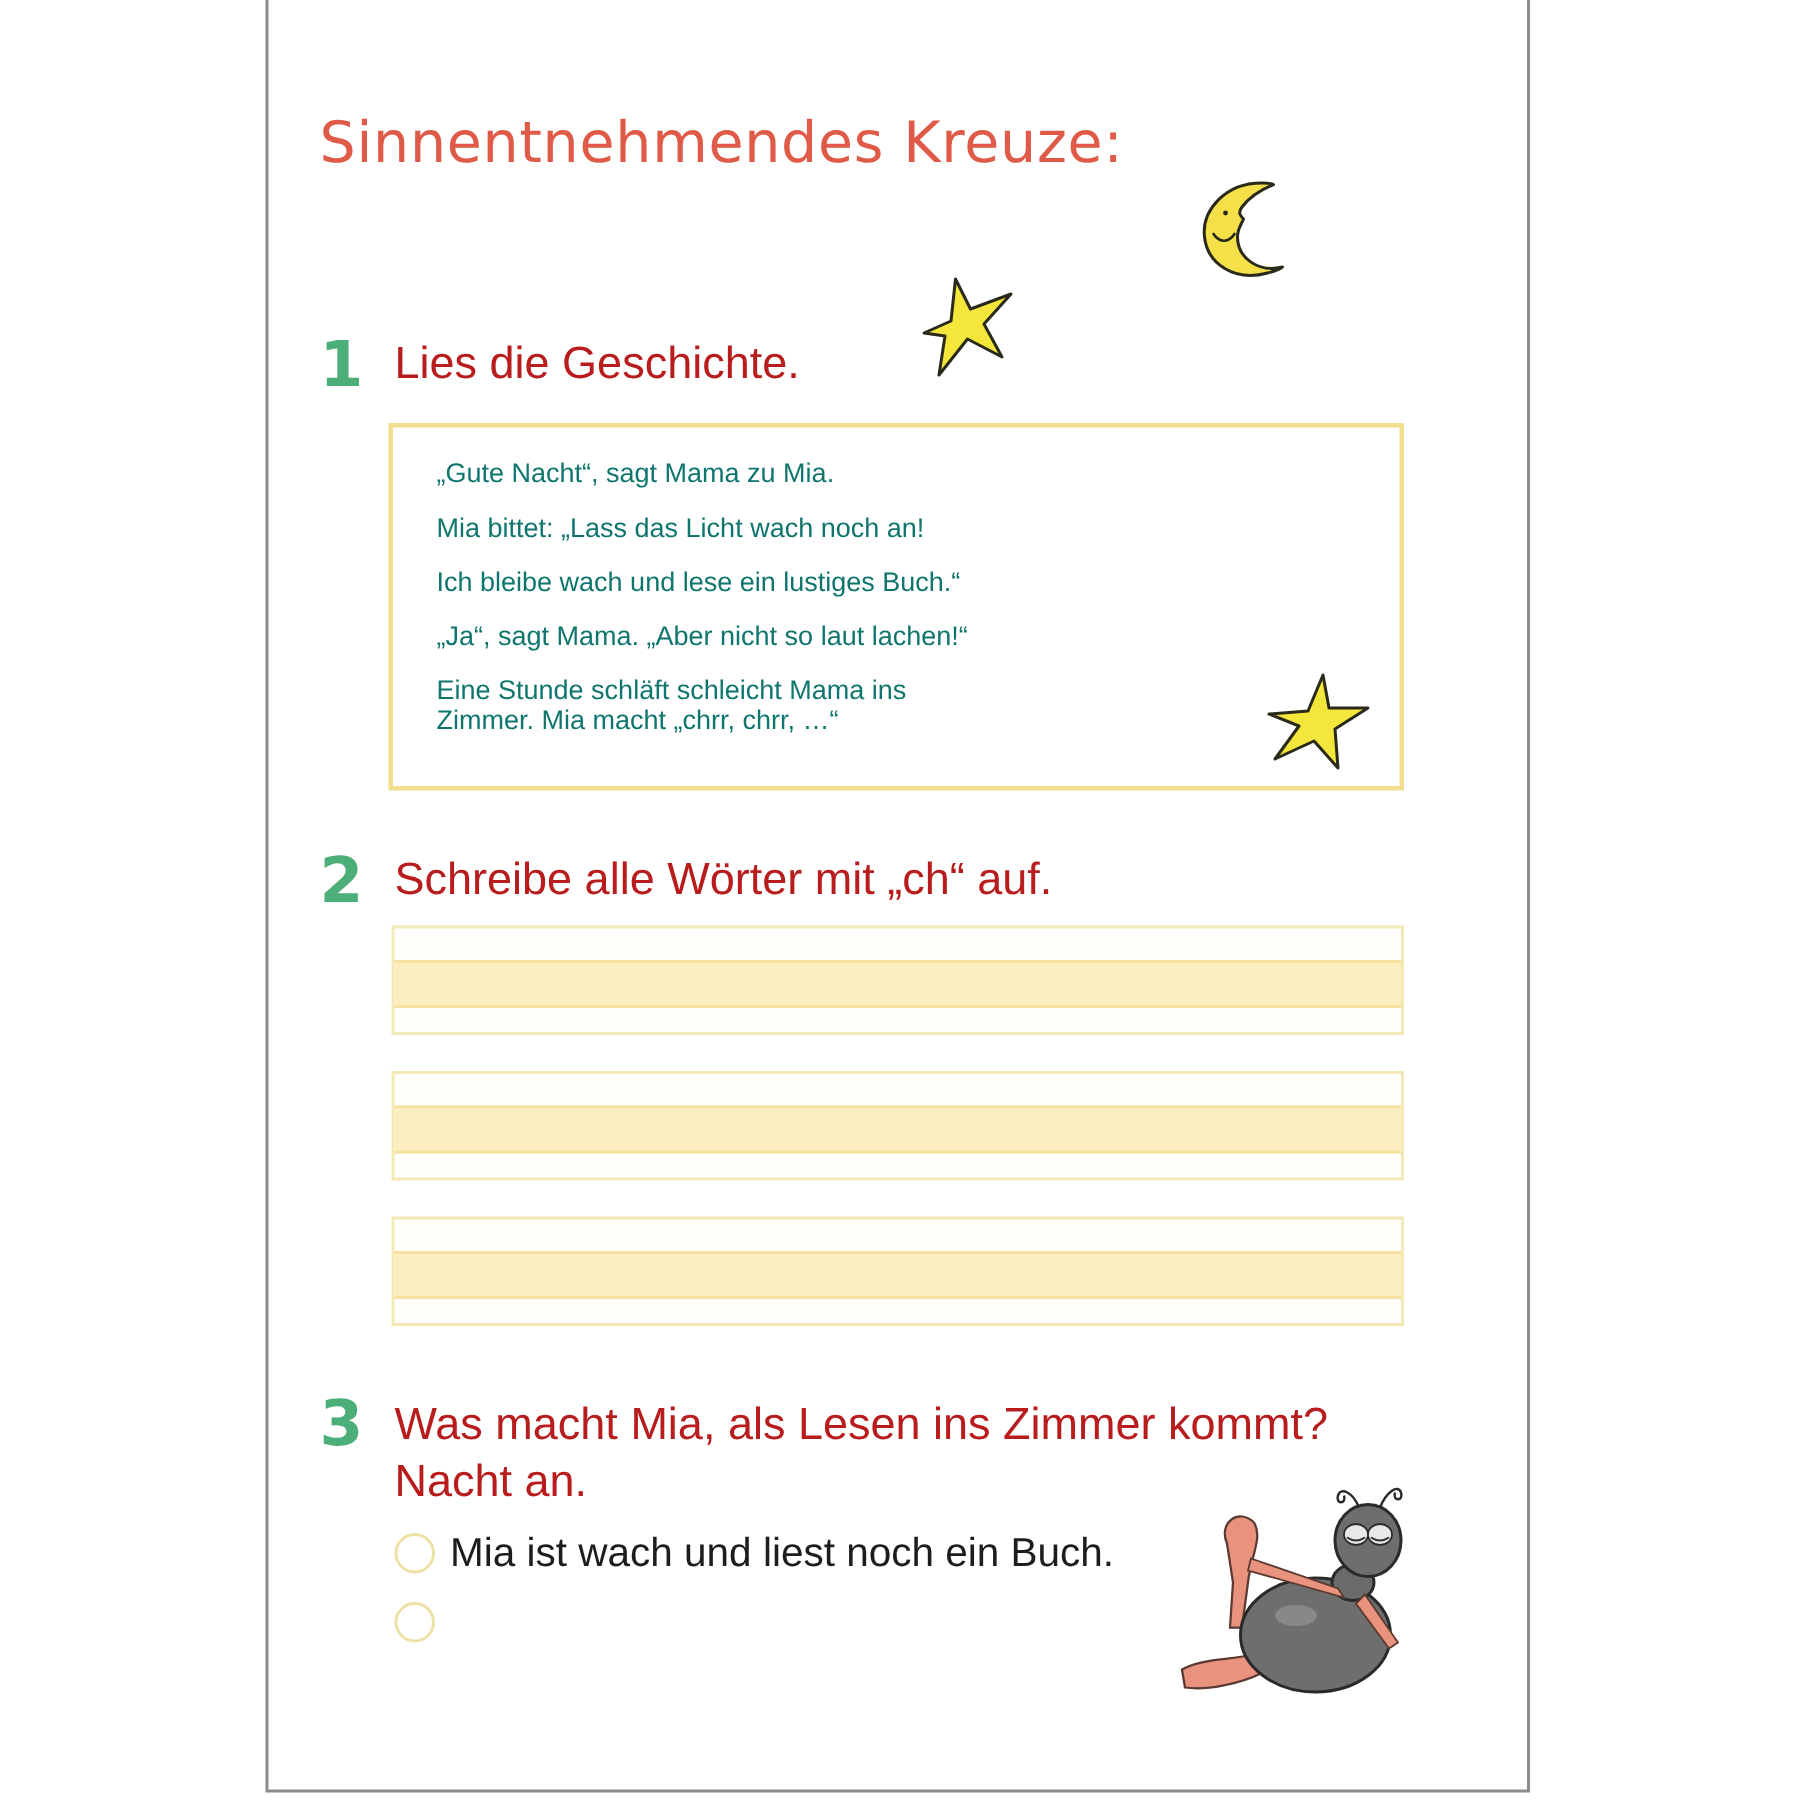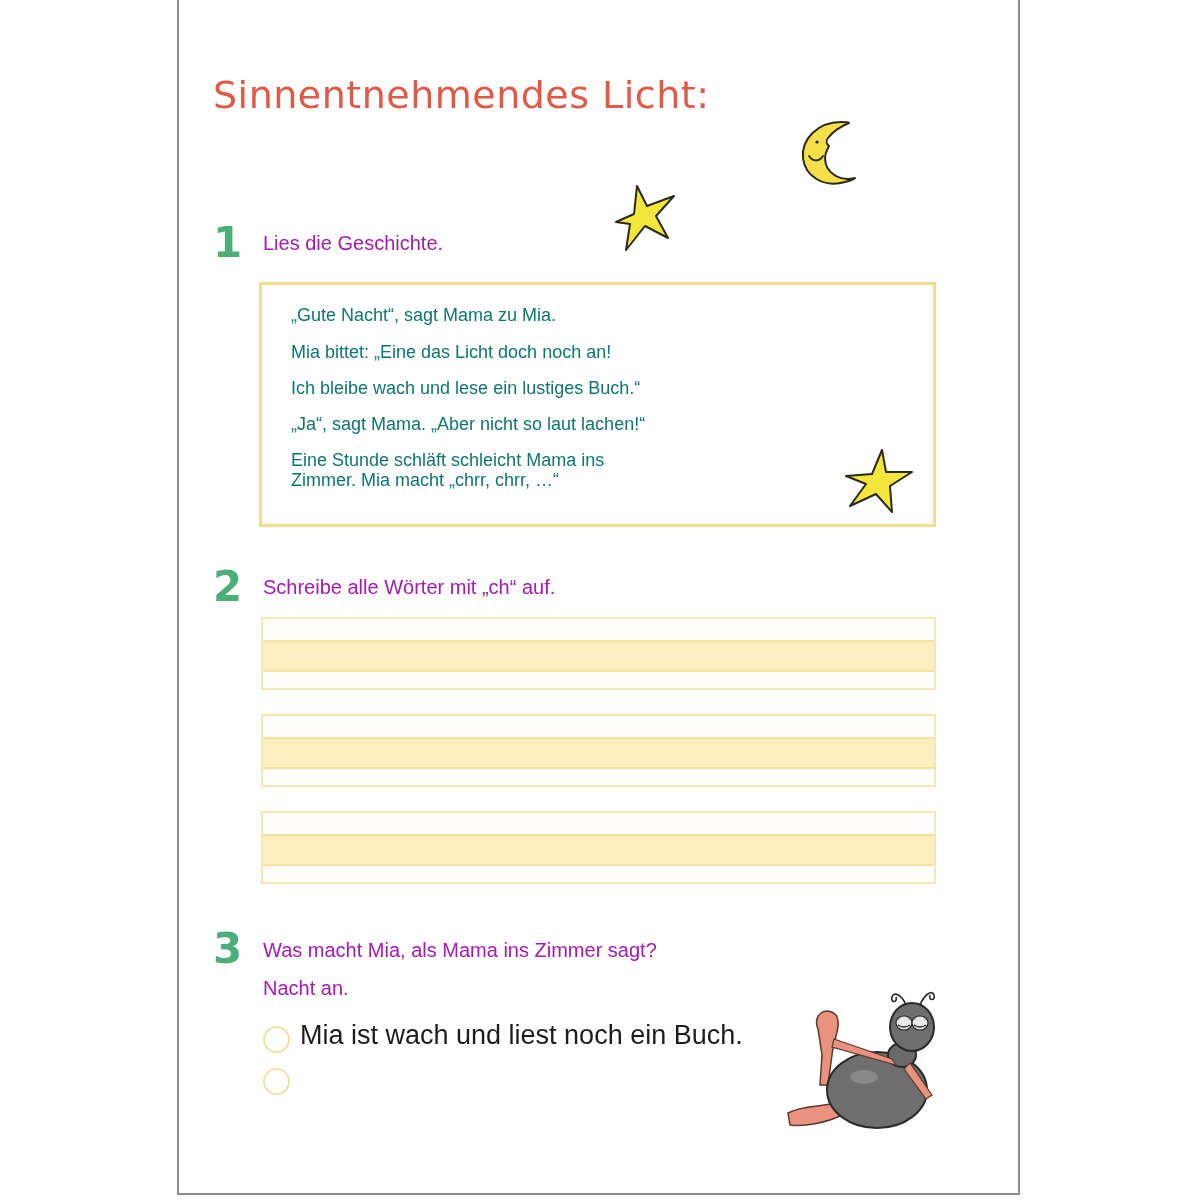--- a/index.html
+++ b/index.html
@@ -18,73 +18,73 @@
     font-family: "DejaVu Sans", sans-serif; font-weight: normal;
     color: #e05a48; font-size: 38px; line-height: 50px; letter-spacing: 0.5px;
   }
   .title span { display: block; }
   .task-num {
     position: absolute; left: 213px; font-weight: bold;
     color: #4caf7a; font-size: 42px; line-height: 42px;
     font-family: "DejaVu Sans", sans-serif;
   }
   .task-text {
-    position: absolute; left: 263px; font-size: 20px; line-height: 38px; color: #a21caf;
+    position: absolute; left: 263px; font-size: 30px; line-height: 38px; color: #b91c1c;
   }
   .story-box {
     position: absolute; left: 259px; top: 282px; width: 677px; height: 245px;
     border: 3px solid #f2de8c; box-sizing: border-box;
   }
   .story-line {
     position: absolute; left: 291px; font-size: 18px; line-height: 36px; color: #0f766e;
     white-space: nowrap;
   }
   .line-block {
     position: absolute; left: 261px; width: 675px; height: 73px;
     border: 2px solid #f3e9b6; box-sizing: border-box; background: #fffefa;
   }
   .line-block .band {
     position: absolute; left: 0; right: 0; top: 21px; height: 28px;
     background: #fdeec0; border-top: 2px solid #f5e2a0; border-bottom: 2px solid #f5e2a0;
   }
   .option {
-    position: absolute; left: 263px; display: flex; align-items: flex-end; gap: 10px;
+    position: absolute; left: 263px; display: flex; align-items: center; gap: 10px;
   }
   .radio {
     width: 27px; height: 27px; border-radius: 50%;
     border: 2px solid #ede2a6; box-sizing: border-box; background: #fff;
   }
   .option-label { font-size: 27px; line-height: 36px; color: #1d1d1b; }
   .art { position: absolute; }
 </style>
 </head>
 <body>
 
 <div class="page"></div>
 
 <h1 class="title">
-  <span>Sinnentnehmendes Licht:</span>
+  <span>Sinnentnehmendes Kreuze:</span>
 </h1>
 
 <svg class="art" style="left:795px;top:118px" width="66" height="72" viewBox="0 0 66 72">
   <path d="M46 4 C22 4 6 22 8 40 C10 58 28 70 50 64 C54 63 58 62 60 60 C44 64 30 54 30 40 C30 34 33 31 34 28 C32 26 30 24 33 20 C36 16 42 10 54 5 C52 4 48 4 46 4 Z" fill="#f5e04a" stroke="#2a2a1a" stroke-width="2" stroke-linejoin="round"></path>
   <circle cx="22" cy="24" r="1.6" fill="#2a2a1a"></circle>
   <path d="M14 38 C18 44 24 44 28 38" fill="none" stroke="#2a2a1a" stroke-width="1.8" stroke-linecap="round"></path>
 </svg>
 
 <svg class="art" style="left:612px;top:180px" width="74" height="74" viewBox="0 0 74 74">
   <polygon points="25,6 35,26 62,16 44,36 56,58 33,46 14,70 18,44 4,42 22,34" fill="#f5e63c" stroke="#2a2a1a" stroke-width="2" stroke-linejoin="round"></polygon>
 </svg>
 
 <div class="task-num" style="top:222px">1</div>
 <div class="task-text" style="top:224px">Lies die Geschichte.</div>
 
 <div class="story-box"></div>
 <div class="story-line" style="top:297px">„Gute Nacht“, sagt Mama zu Mia.</div>
-<div class="story-line" style="top:334px">Mia bittet: „Eine das Licht doch noch an!</div>
+<div class="story-line" style="top:334px">Mia bittet: „Lass das Licht wach noch an!</div>
 <div class="story-line" style="top:370px">Ich bleibe wach und lese ein lustiges Buch.“</div>
 <div class="story-line" style="top:406px">„Ja“, sagt Mama. „Aber nicht so laut lachen!“</div>
 <div class="story-line" style="top:442px">Eine Stunde schläft schleicht Mama ins</div>
 <div class="story-line" style="top:462px">Zimmer. Mia macht „chrr, chrr, …“</div>
 
 <svg class="art" style="left:842px;top:446px" width="74" height="70" viewBox="0 0 74 70">
   <polygon points="40,4 44,26 70,26 48,40 50,66 34,48 8,60 24,38 4,30 30,28" fill="#f5e63c" stroke="#2a2a1a" stroke-width="2" stroke-linejoin="round"></polygon>
 </svg>
 
 <div class="task-num" style="top:566px">2</div>
@@ -94,21 +94,21 @@
     <div class="band"></div>
   </div>
 <div class="line-block" style="top:714px">
     <div class="band"></div>
   </div>
 <div class="line-block" style="top:811px">
     <div class="band"></div>
   </div>
 
 <div class="task-num" style="top:928px">3</div>
-<div class="task-text" style="top:931px">Was macht Mia, als Mama ins Zimmer sagt?</div>
+<div class="task-text" style="top:931px">Was macht Mia, als Lesen ins Zimmer kommt?</div>
 <div class="task-text" style="top:969px">Nacht an.</div>
 
 <div class="option" style="top:1017px">
   <span class="radio"></span>
   <span class="option-label">Mia ist wach und liest noch ein Buch.</span>
 </div>
 <div class="option" style="top:1068px">
   <span class="radio"></span>
 </div>
 

